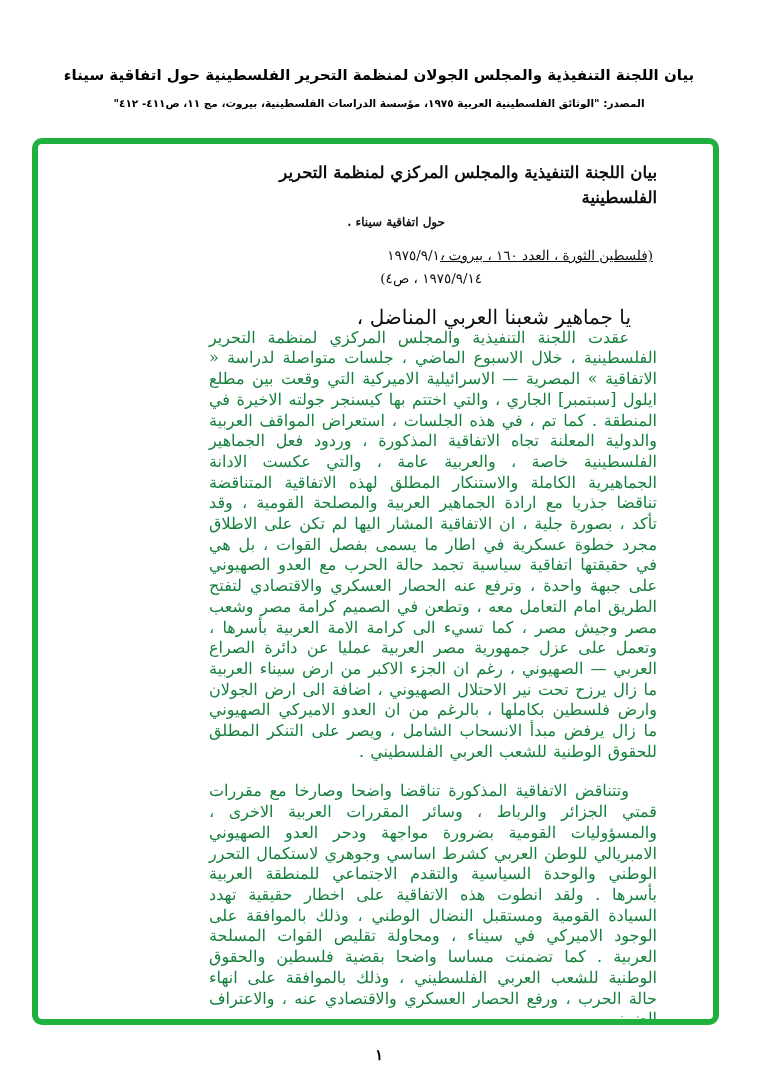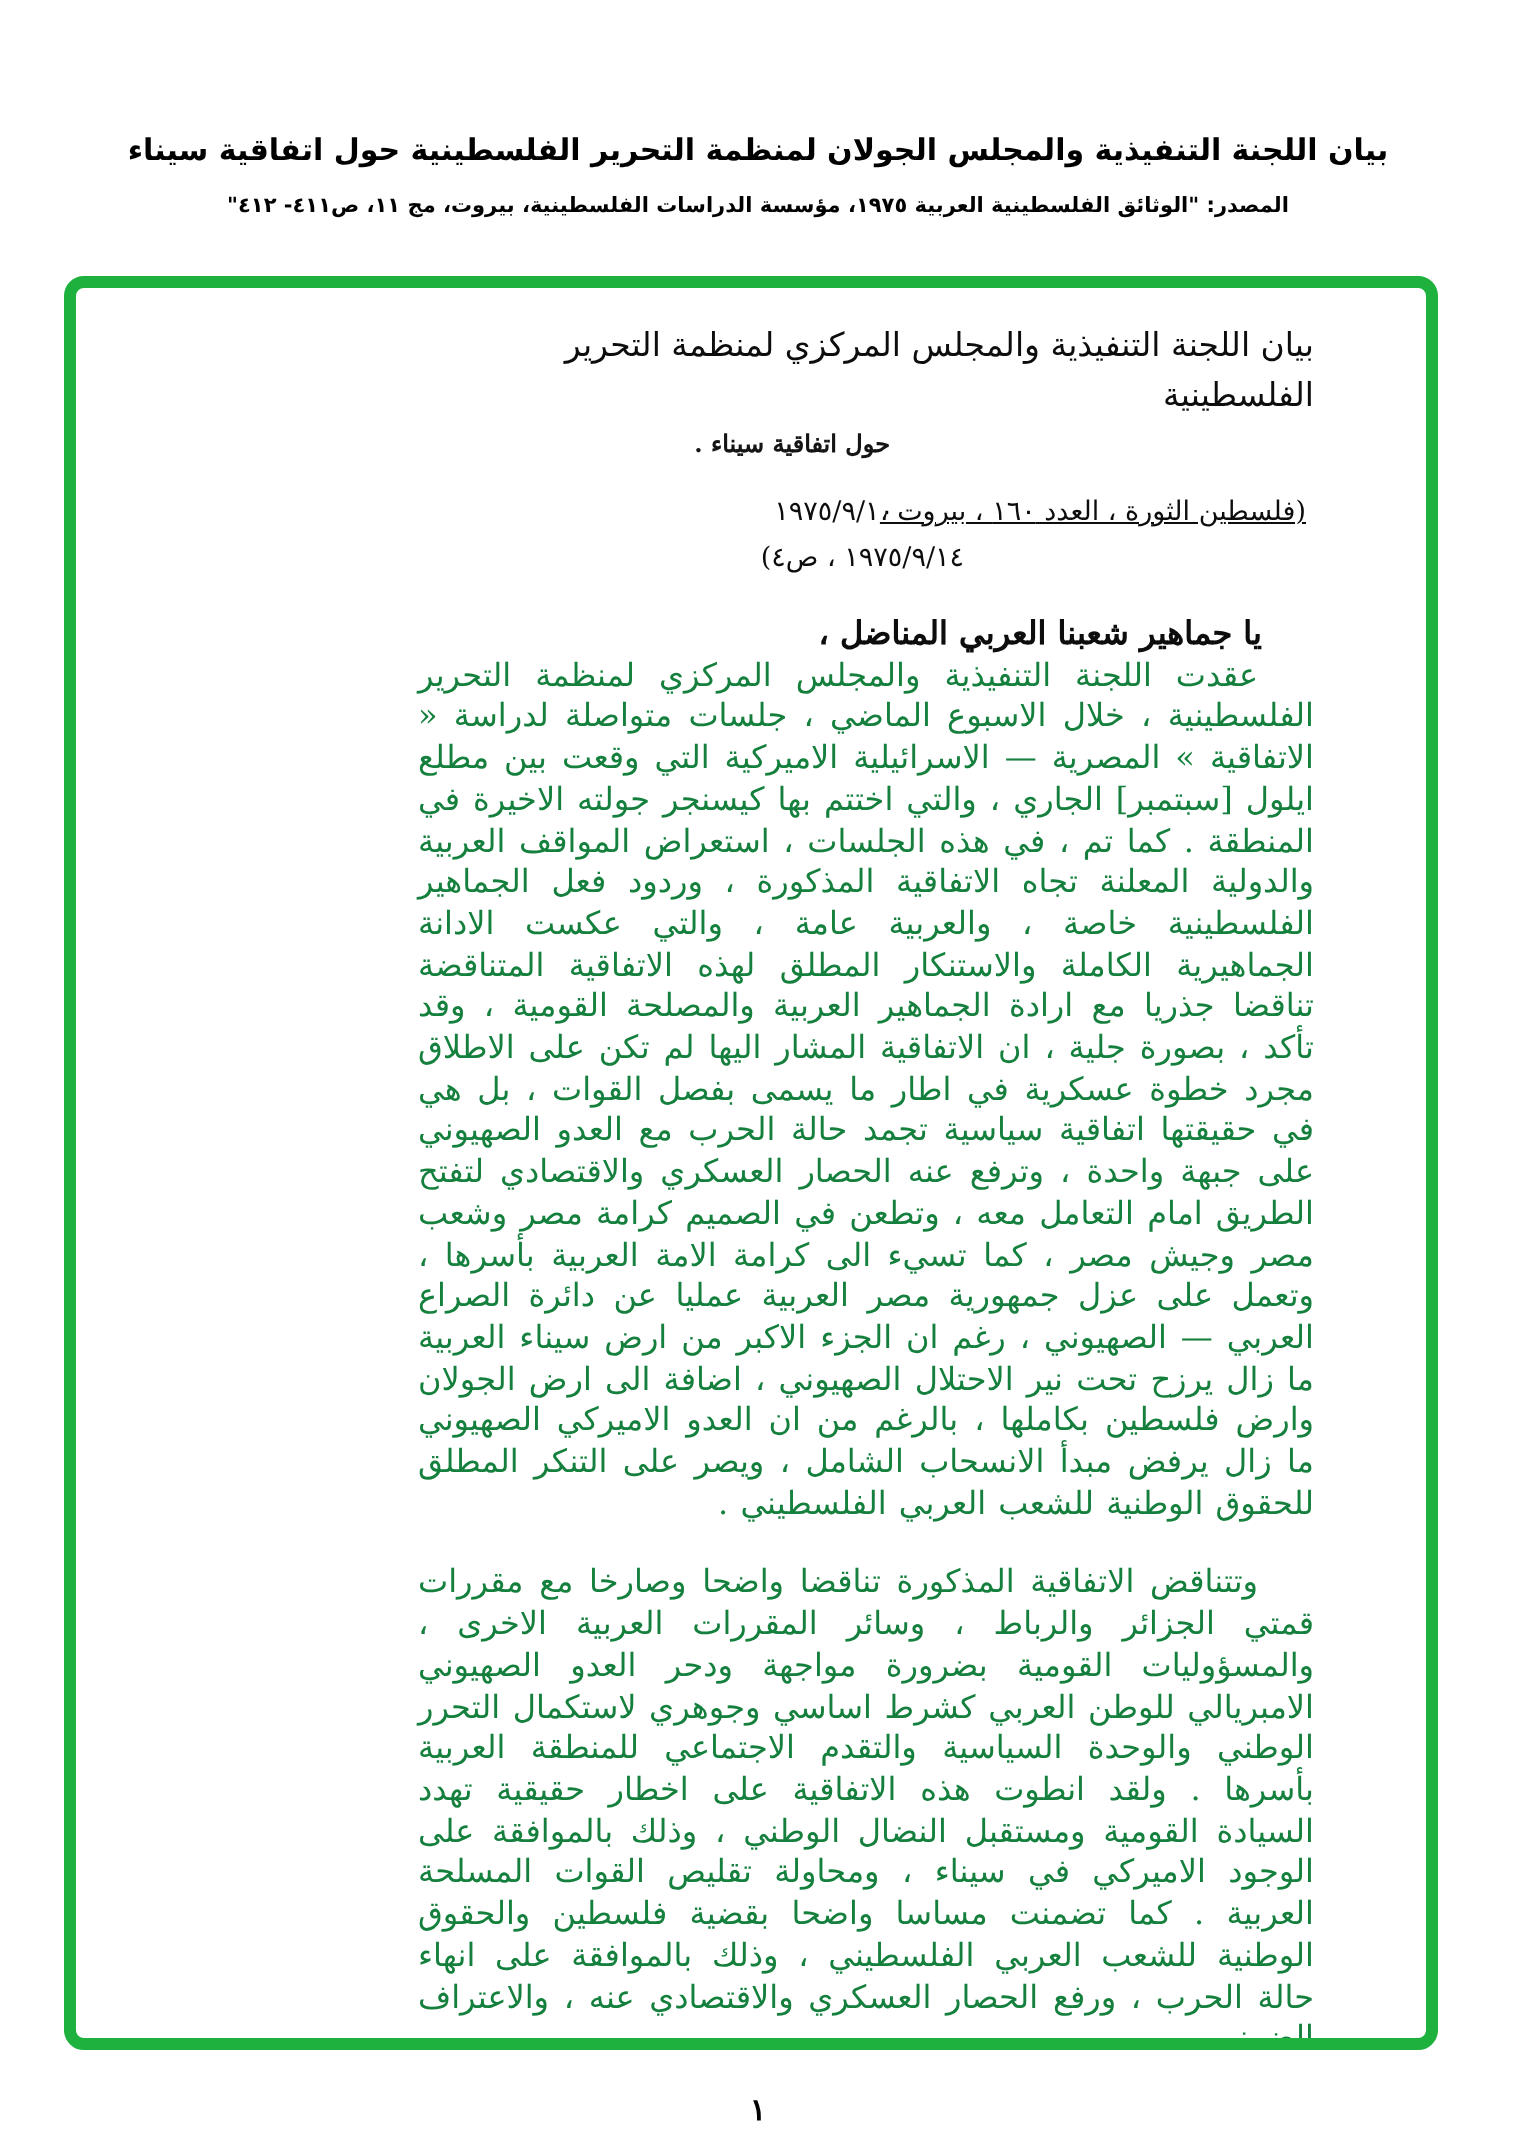--- a/index.html
+++ b/index.html
@@ -56,21 +56,21 @@
   }
   
   .doc-col {
     position: absolute;
     top: 16px;
     right: 56px;
     width: 448px;
     direction: rtl;
   }
   .doc-title {
-    font-weight: normal;
+    font-weight: bold;
     font-size: 16.5px;
     line-height: 25px;
     text-align: right;
     color: #0d0d0d;
   }
   .doc-title-2 {
     font-weight: bold;
     font-size: 12px;
     line-height: 25px;
     text-align: right;
@@ -85,25 +85,24 @@
     height: 48px;
     margin-top: 12px;
     font-size: 13.5px;
     color: #0d0d0d;
   }
   .ref-1   { position: absolute; top: 0;    right: 4px;     white-space: nowrap; text-decoration: underline; }
   .date-st { position: absolute; top: 0;    right: 210px; white-space: nowrap; }
   .ref-2   { position: absolute; top: 23px; right: 175px; white-space: nowrap; text-align: center; }
   .salutation {
     margin-top: 12px;
-    font-size: 16px;
+    font-size: 20px;
     line-height: 20.7px;
     text-indent: 26px;
     color: #0d0d0d;
-    font-weight: bold;
   }
   .para {
     margin: 0;
     font-size: 16px;
     line-height: 20.7px;
     text-align: justify;
     text-indent: 28px;
     color: #15803d;
     word-spacing: 1px;
   }

